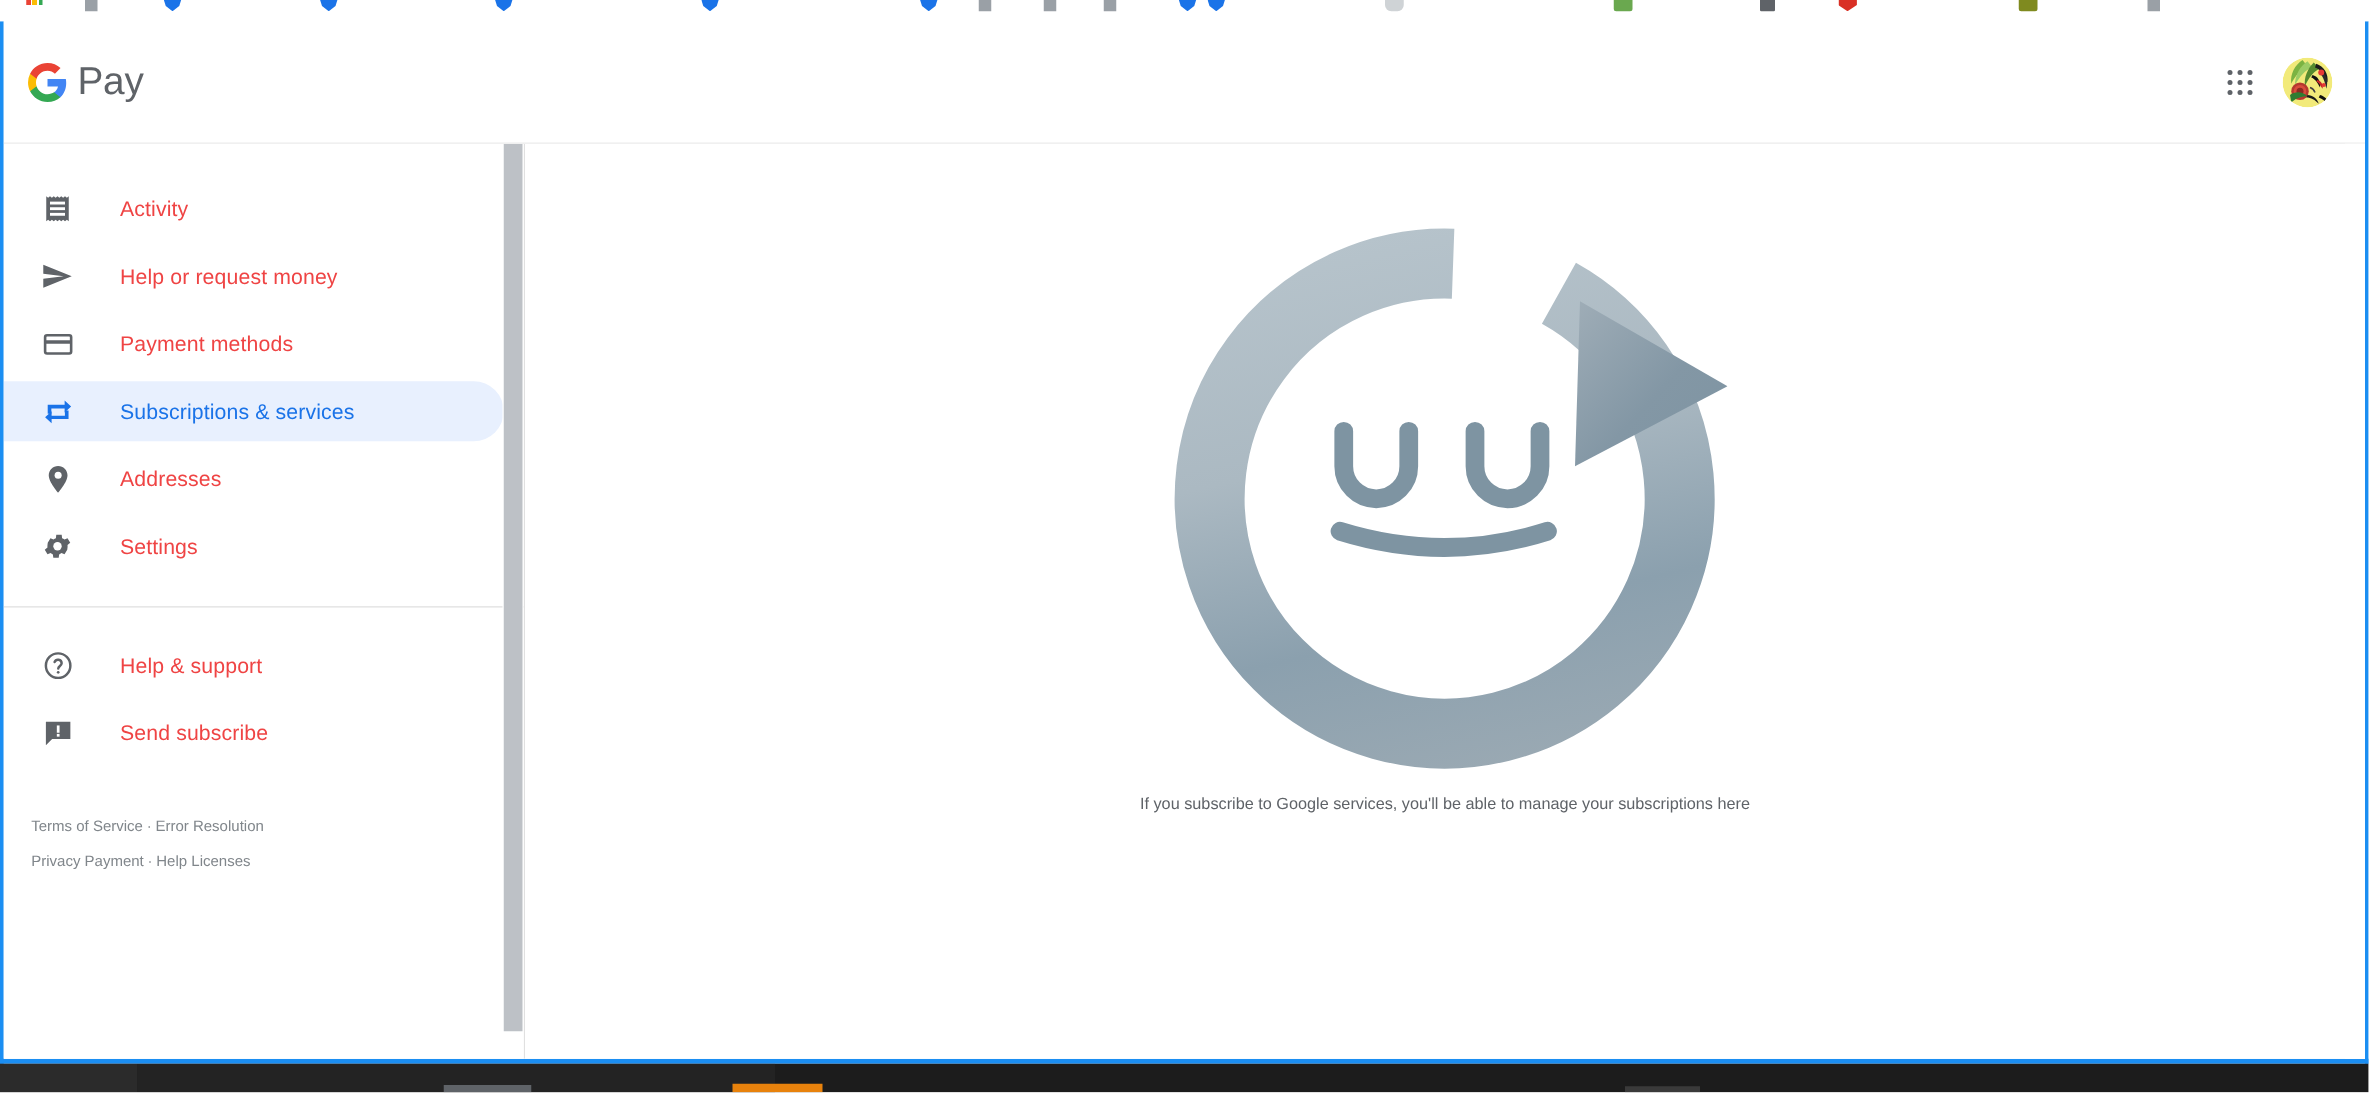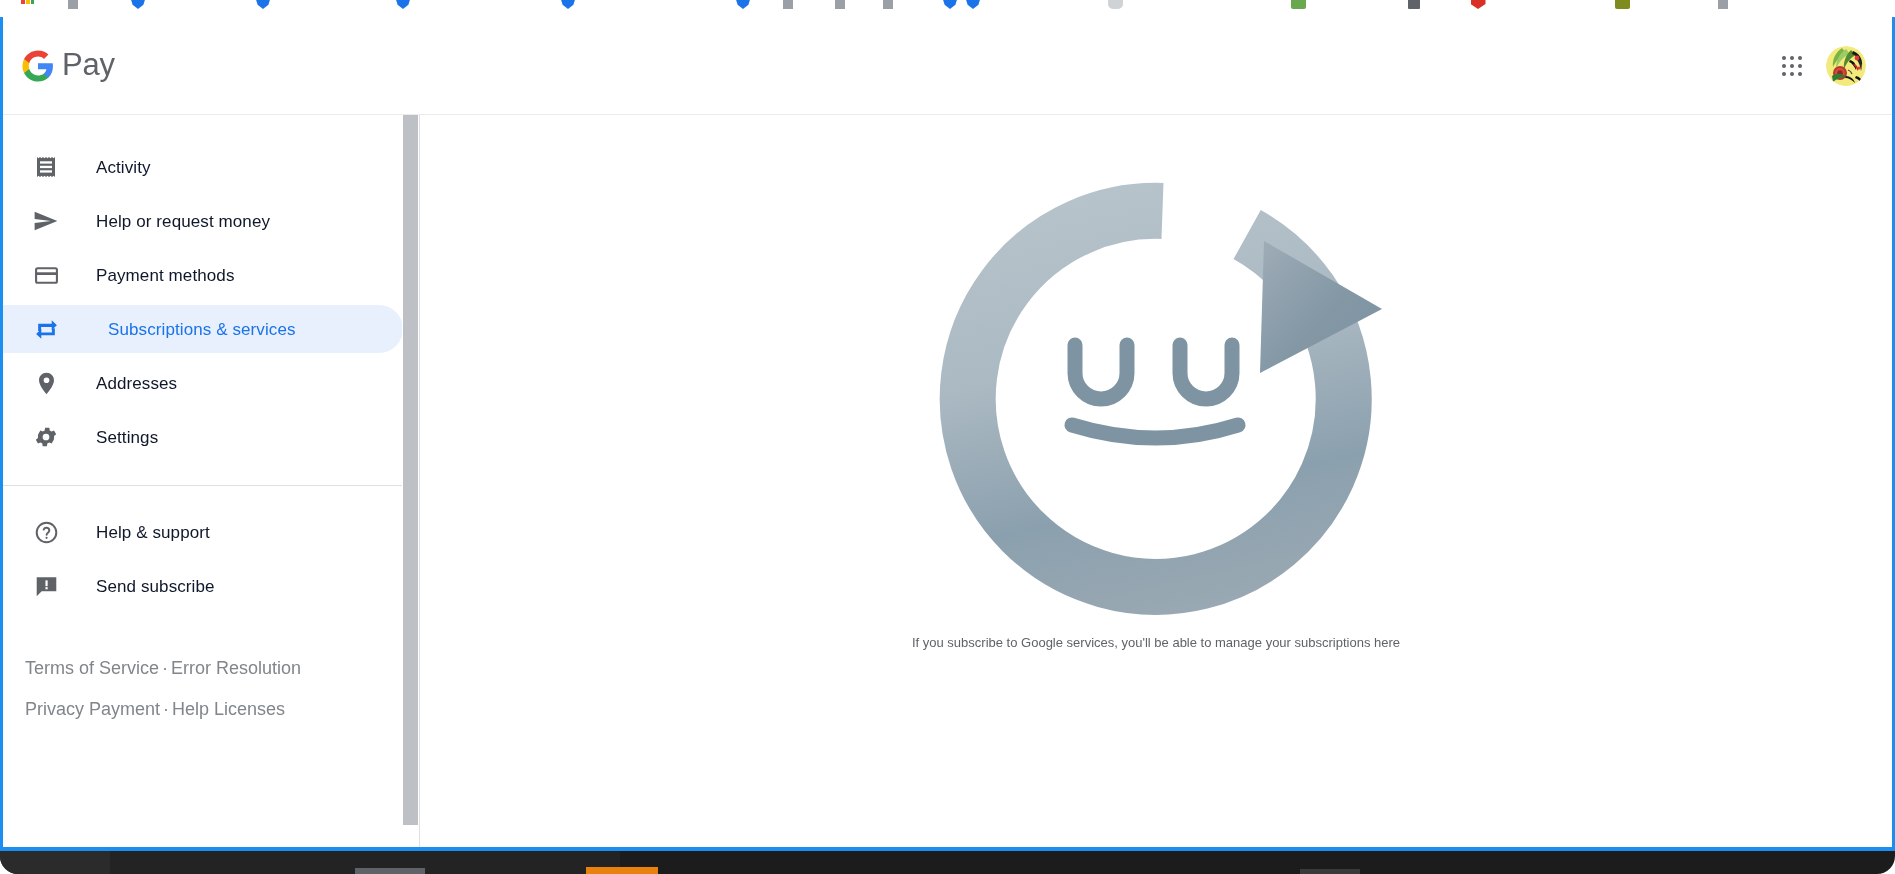--- a/index.html
+++ b/index.html
@@ -12,21 +12,20 @@
     font-family: "Liberation Sans", sans-serif;
     -webkit-font-smoothing: antialiased;
   }
 
   #screen {
     position: relative;
     width: 1895px;
     height: 874px;
     background: #ffffff;
     overflow: hidden;
-    border-radius: 18px;
   }
 
   
   .browser-strip {
     position: absolute;
     top: 0; left: 0;
     width: 1895px;
     height: 17px;
     background: #ffffff;
     overflow: hidden;
@@ -177,27 +176,26 @@
   }
   .nav-list { list-style: none; margin: 0; padding: 0; }
   .nav-item {
     display: flex;
     align-items: center;
     height: 48px;
     margin: 6px 0;
     padding-left: 30px;
     border-radius: 0 24px 24px 0;
     cursor: pointer;
-    color: #0f172a;
+    color: #ef4444;
     width: 400px;
   }
   .nav-item.active {
     background: #e8f0fe;
     color: #1a73e8;
-    gap: 12px;
   }
   .nav-icon {
     width: 26px; height: 26px;
     display: flex; align-items: center; justify-content: center;
     flex: 0 0 26px;
   }
   .nav-icon svg { display: block; }
   .nav-label {
     margin-left: 37px;
     font-size: 17px;
@@ -207,21 +205,21 @@
   }
   .nav-divider {
     height: 1px;
     background: #e0e0e0;
     margin: 24px 0 22px 0;
     width: 417px;
   }
   .footer-links {
     margin-top: 38px;
     padding-left: 22px;
-    font-size: 18px;
+    font-size: 12px;
     color: #80868b;
     line-height: 2.3;
   }
   .footer-links a {
     color: #80868b;
     text-decoration: none;
     cursor: pointer;
   }
   .dot-sep { padding: 0 3px; }
 

